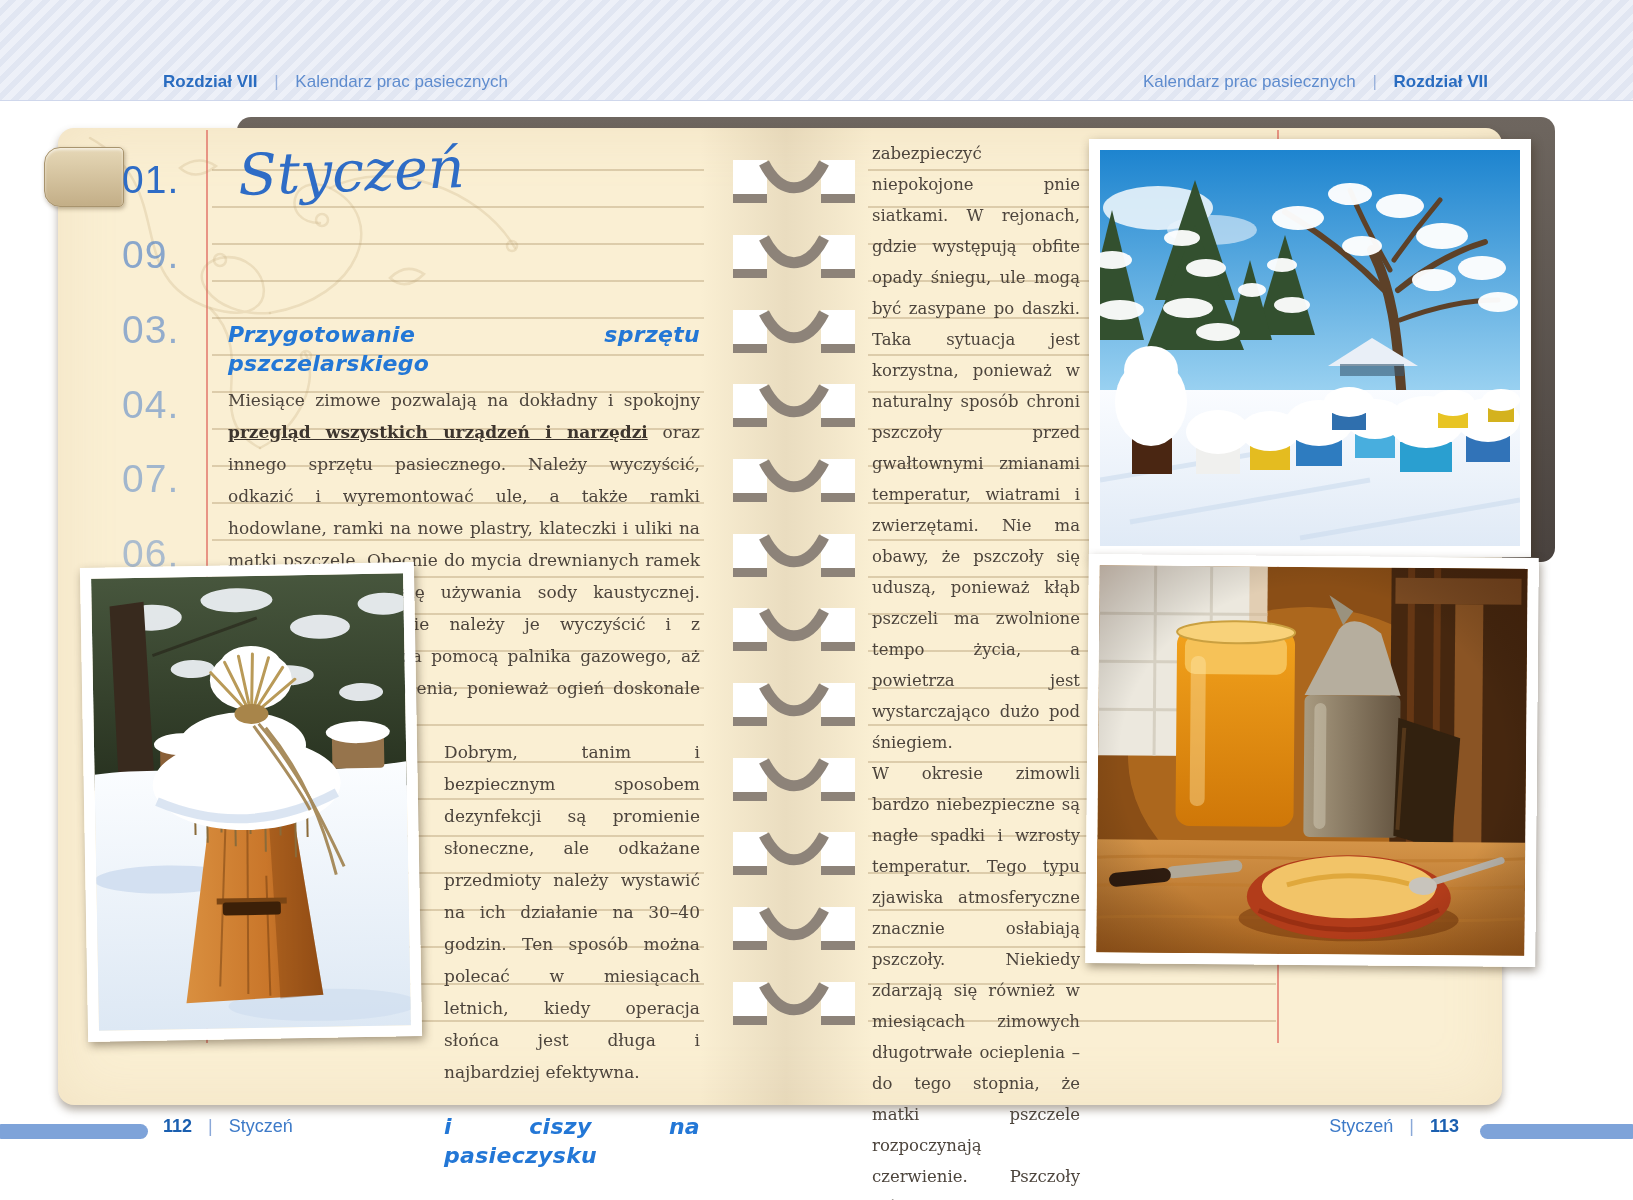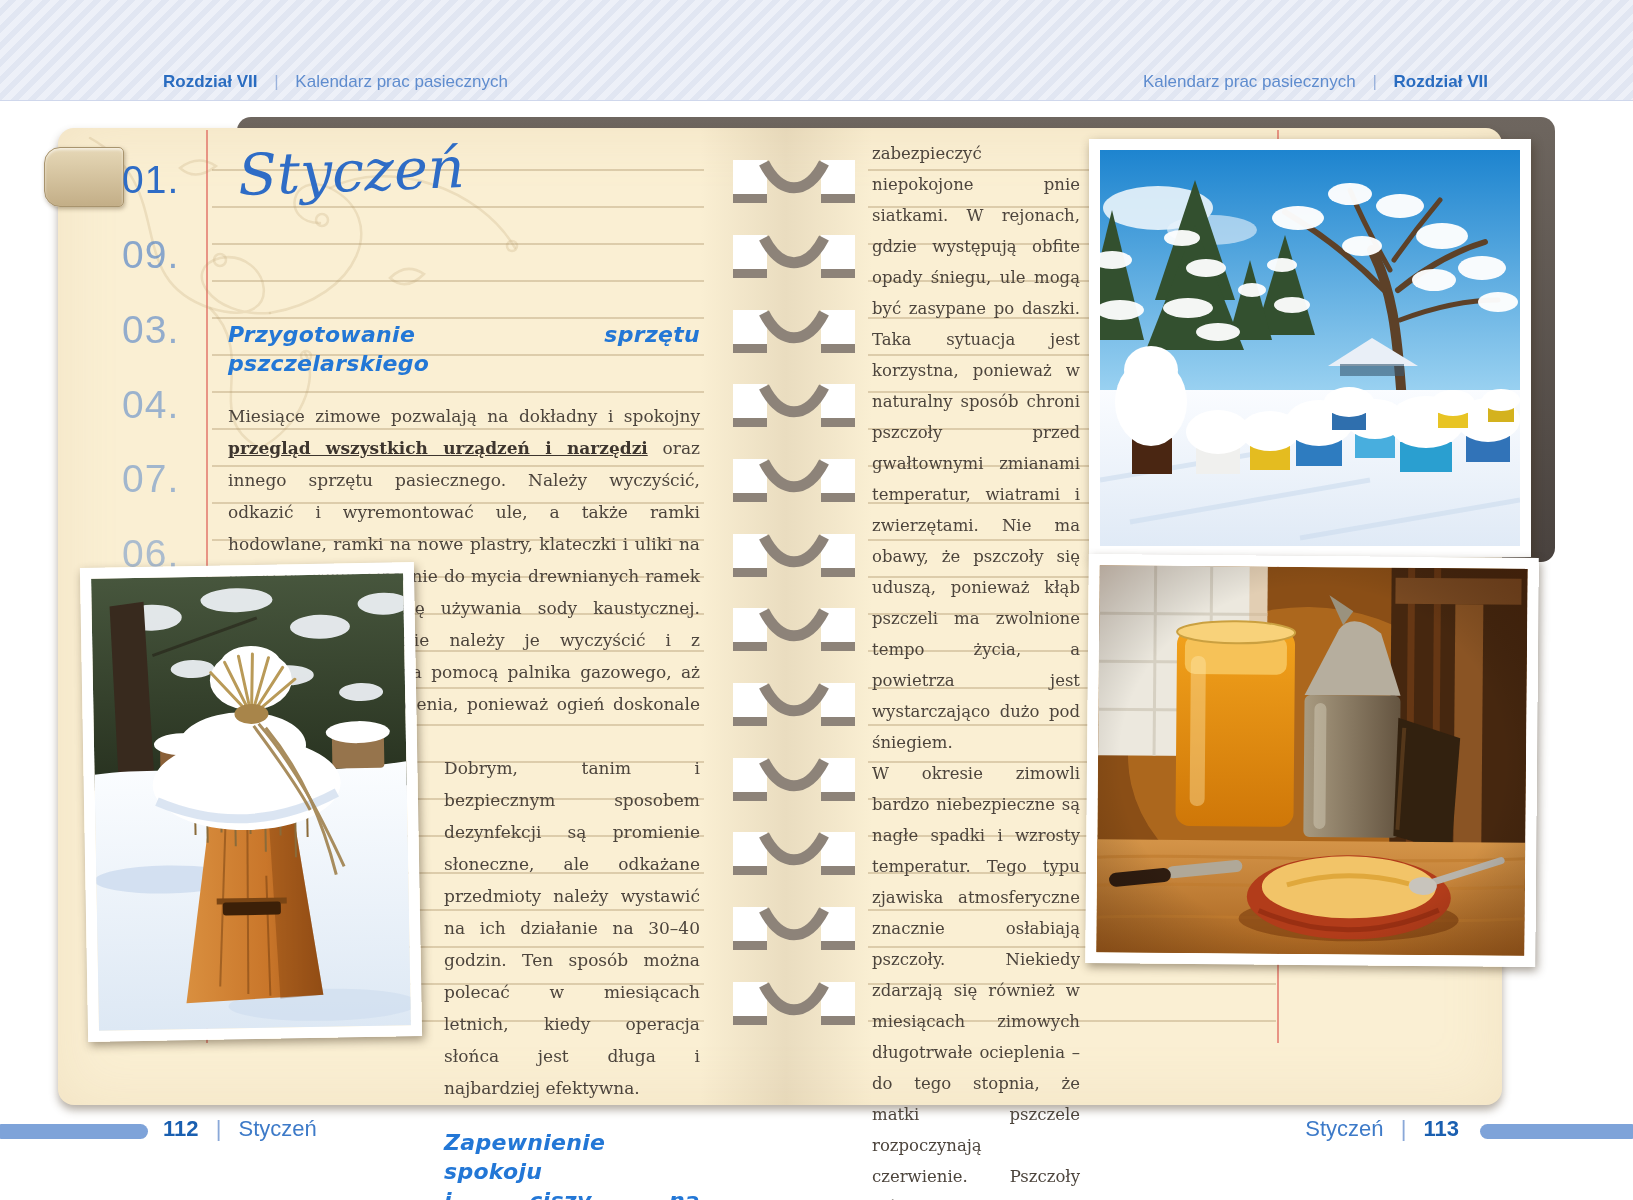--- a/index.html
+++ b/index.html
@@ -45,39 +45,39 @@
   
   #page-title{position:absolute;left:238px;top:138px;font-family:"DejaVu Serif",serif;
       font-style:italic;font-size:57px;color:var(--accent_blue);transform:rotate(-2deg);}
   .script-head{font-family:"DejaVu Sans",sans-serif;font-style:italic;font-weight:bold;
       font-size:22px;color:var(--heading_blue);letter-spacing:.3px;line-height:29px;}
   
   #left-text{position:absolute;left:228px;top:320px;width:472px;z-index:4;
       font-family:"DejaVu Serif",serif;font-size:17px;line-height:32px;color:var(--body_text);
       text-align:justify;hyphens:auto;}
   #left-text p{margin:0;}
-  #left-text .sec1-head{margin-bottom:22px;}
+  #left-text .sec1-head{margin-bottom:6px;}
   .photo-float{float:left;width:202px;height:452px;margin:50px 14px 0 0;}
   .sec2-head{margin-top:24px;margin-bottom:4px;}
   #right-text{position:absolute;left:872px;top:138px;width:208px;z-index:4;
       font-family:"DejaVu Serif",serif;font-size:16.5px;line-height:31px;color:var(--body_text);
       text-align:justify;hyphens:auto;}
   #right-text p{margin:0;}
   b.ink{font-weight:bold;color:#3d352e;text-decoration:underline;}
   
   .ring{position:absolute;left:733px;width:122px;height:46px;z-index:3;}
   
   .photo{position:absolute;border:11px solid #fff;box-shadow:2px 4px 10px rgba(60,45,25,.45);z-index:5;}
   #photo-log{left:84px;top:565px;width:312px;height:452px;transform:rotate(-1deg);}
   #photo-apiary{left:1089px;top:139px;width:420px;height:396px;}
   #photo-honey{left:1087px;top:556px;width:428px;height:387px;transform:rotate(.5deg);z-index:6;}
   
   .fbar{position:absolute;top:1124px;height:15px;background:var(--footer_bar_blue);border-radius:8px;z-index:7;}
   #fbar-left{left:-6px;width:154px;} #fbar-right{right:-6px;width:159px;}
-  .fline{position:absolute;top:1116px;font-size:22px;white-space:nowrap;z-index:7;}
+  .fline{position:absolute;top:1116px;font-size:18px;white-space:nowrap;z-index:7;}
   .fline .pg{font-weight:bold;color:#1a5fb0;}
   .fline .sep{color:#8aa8d8;margin:0 11px;}
   .fline .lbl{color:#3d7ac8;}
   #fline-left{left:163px;} #fline-right{right:174px;}
 </style>
 </head>
 <body>
 
 <div id="stage">
 
@@ -174,21 +174,20 @@
       </svg></div>
   <div class="ring" style="top:982px"><svg width="122" height="46">
         <use href="#ring-shape"></use>
       </svg></div>
 
   <div id="left-text">
     <div class="script-head sec1-head">Przygotowanie sprzętu pszczelarskiego</div>
     <p><span>Miesiące zimowe pozwalają na dokładny i spokojny </span><b class="ink">przegląd wszystkich urządzeń i narzędzi</b><span> oraz innego sprzętu pasiecznego. Należy wyczyścić, odkazić i wyremontować ule, a także ramki hodowlane, ramki na nowe plastry, klateczki i uliki na matki pszczele. Obecnie do mycia drewnianych ramek i uli nie zaleca się używania sody kaustycznej. Natomiast koniecznie należy je wyczyścić i z pewnością wypalić za pomocą palnika gazowego, aż do lekkiego zbrązowienia, ponieważ ogień doskonale odkaża.</span></p>
     <p><span class="photo-float"></span><span>Dobrym, tanim i bezpiecznym sposobem dezynfekcji są promienie słoneczne, ale odkażane przedmioty należy wystawić na ich działanie na 30–40 godzin. Ten sposób można polecać w miesiącach letnich, kiedy operacja słońca jest długa i najbardziej efektywna.</span></p>
     <div class="script-head sec2-head">
-      <span style="display:block">Zapewnienie spokoju</span>
       <span style="display:block">i ciszy na pasieczysku</span>
     </div>
 
   </div>
 
   <div id="right-text">
     <p>zabezpieczyć niepokojone pnie siatkami. W rejonach, gdzie występują obfite opady śniegu, ule mogą być zasypane po daszki. Taka sytuacja jest korzystna, ponieważ w naturalny sposób chroni pszczoły przed gwałtownymi zmianami temperatur, wiatrami i zwierzętami. Nie ma obawy, że pszczoły się uduszą, ponieważ kłąb pszczeli ma zwolnione tempo życia, a powietrza jest wystarczająco dużo pod śniegiem.</p>
     <p>W okresie zimowli bardzo niebezpieczne są nagłe spadki i wzrosty temperatur. Tego typu zjawiska atmosferyczne znacznie osłabiają pszczoły. Niekiedy zdarzają się również w miesiącach zimowych długotrwałe ocieplenia – do tego stopnia, że matki pszczele rozpoczynają czerwienie. Pszczoły wówczas uruchamiają za wcześnie zasoby energii, a gdy powróci zima, czerw może zginąć. Rodzina pszczela zostanie pozbawiona sił potrzebnych do prawidłowego funkcjonowania na wiosnę. Aby temu zapobiec, pszczelarz powinien ochłodzić rodziny pszczele poprzez usunięcie zimowych ociepleń.</p>
   </div>
 

